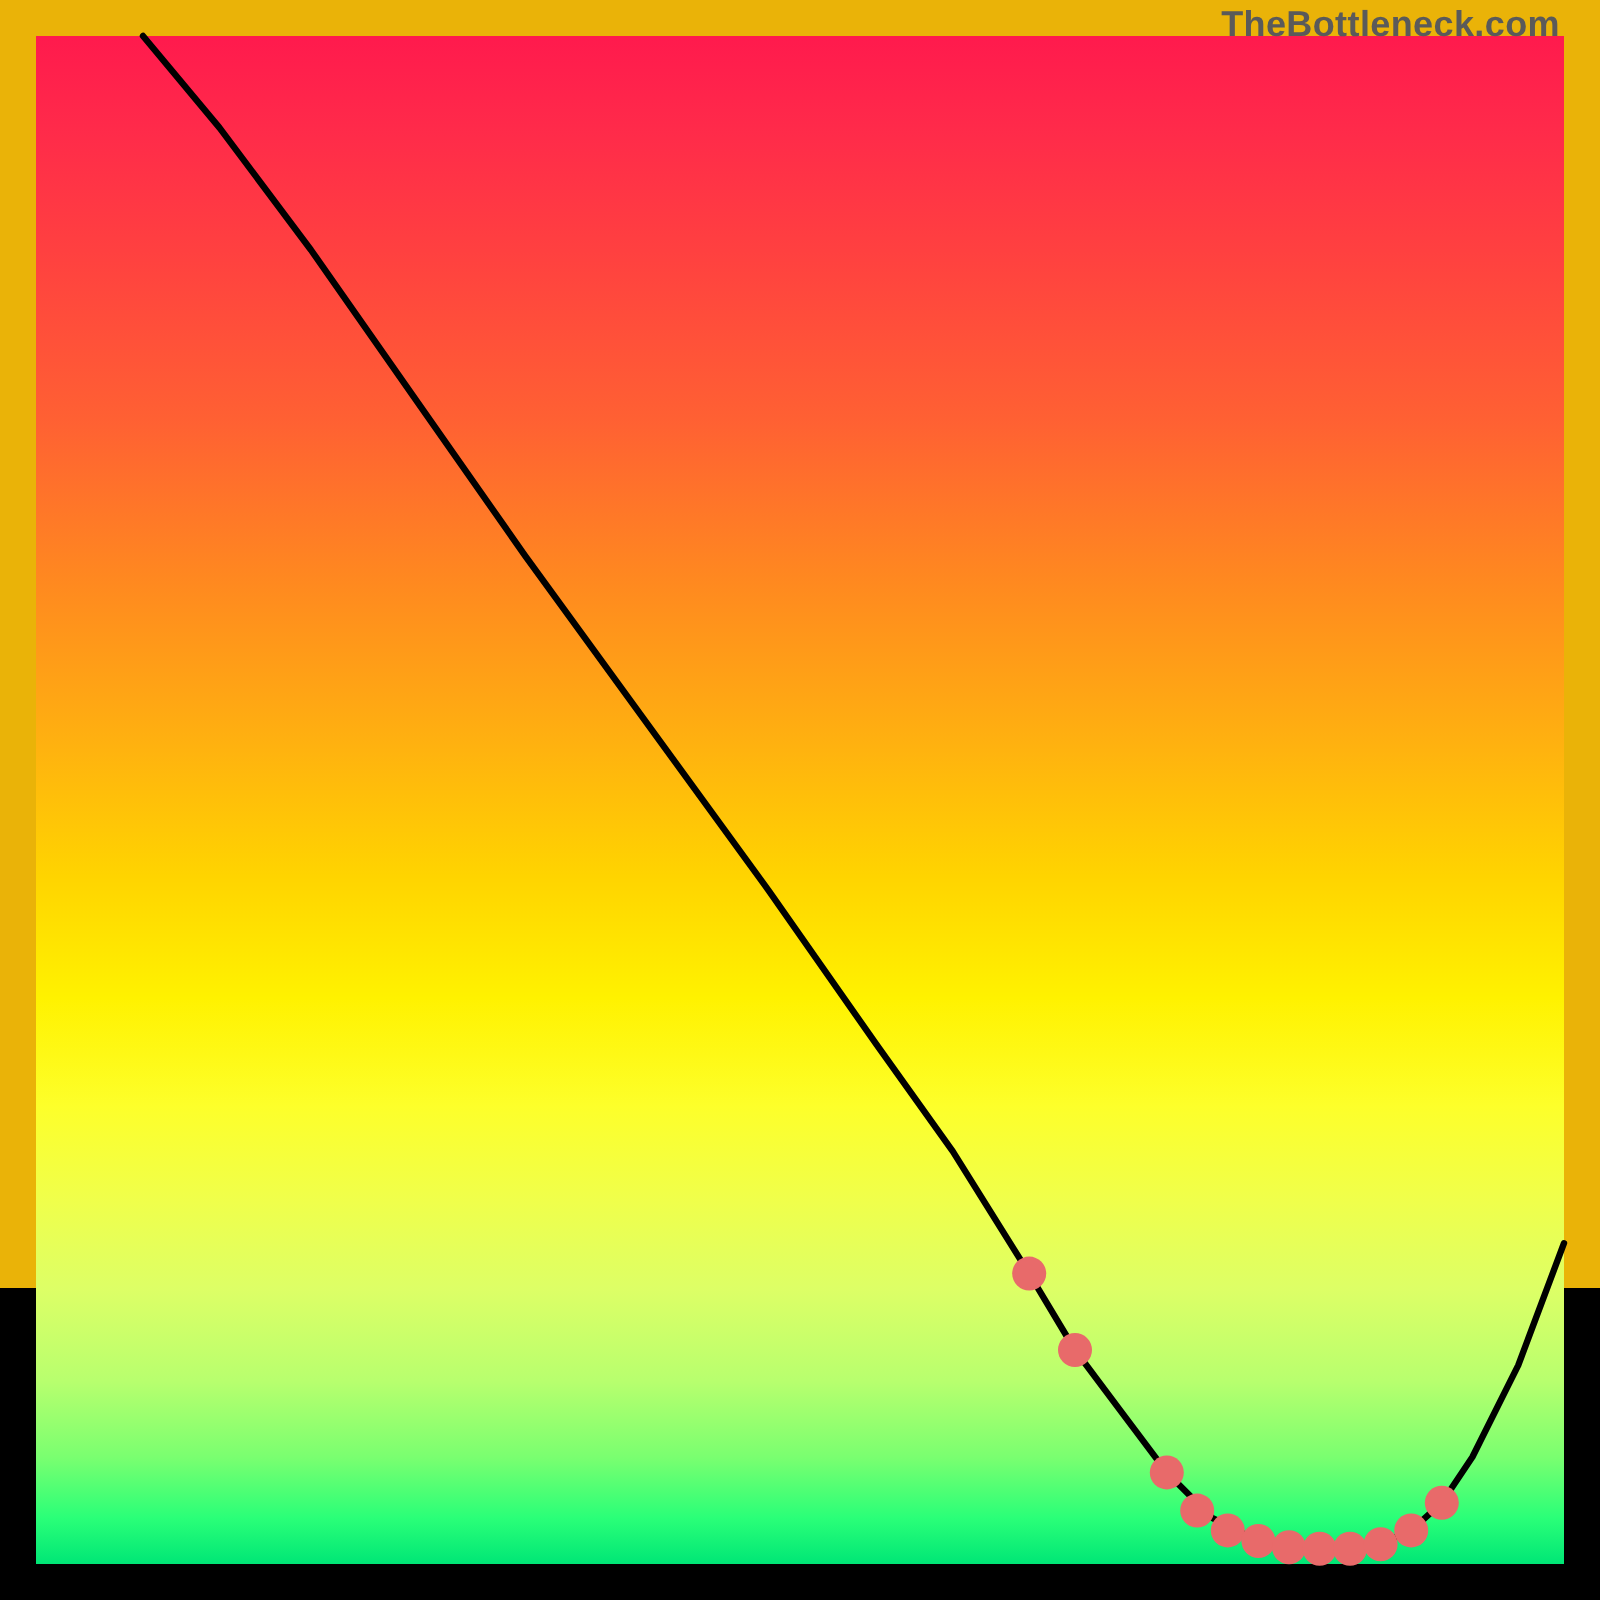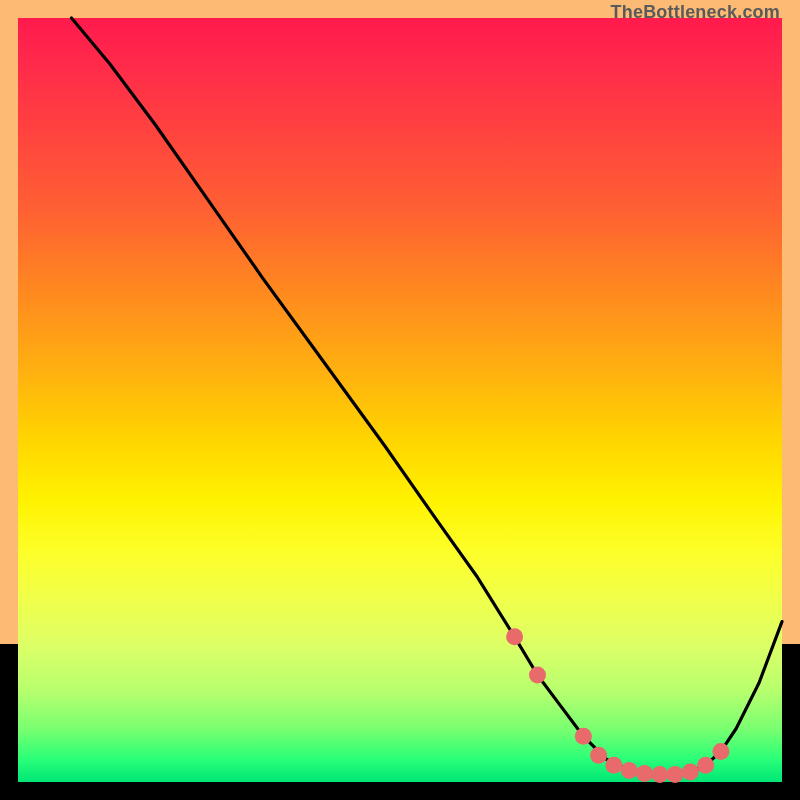--- a/index.html
+++ b/index.html
@@ -1,21 +1,21 @@
 <!DOCTYPE html>
 <html><head>
 <meta charset="utf-8">
 <style>
   * { margin: 0; padding: 0; box-sizing: border-box; }
   html, body { width: 800px; height: 800px; overflow: hidden; background: #000; }
   .canvas {
     position: relative;
     width: 800px;
     height: 644px;
-    background: #fdba74;
+    background: #eab308;
   }
   .plot-area {
     position: absolute;
     left: 18px;
     top: 18px;
     width: 764px;
     height: 764px;
     background: linear-gradient(to bottom,
       #ff1a4d 0%,
       #ff2a4a 6%,

